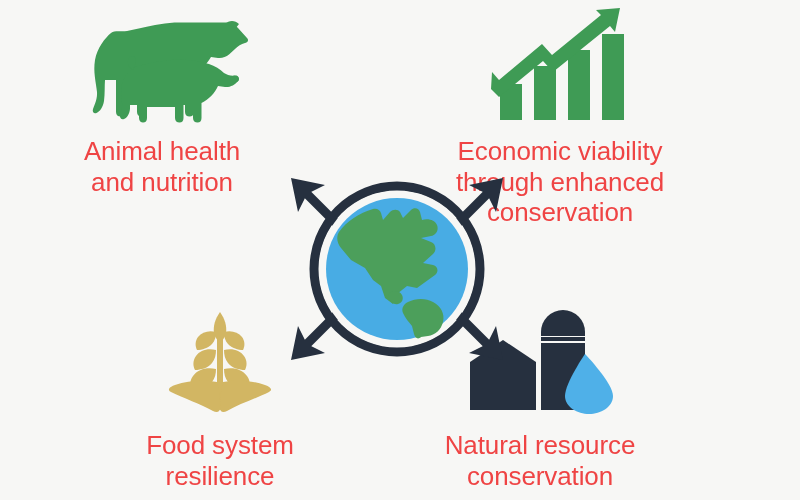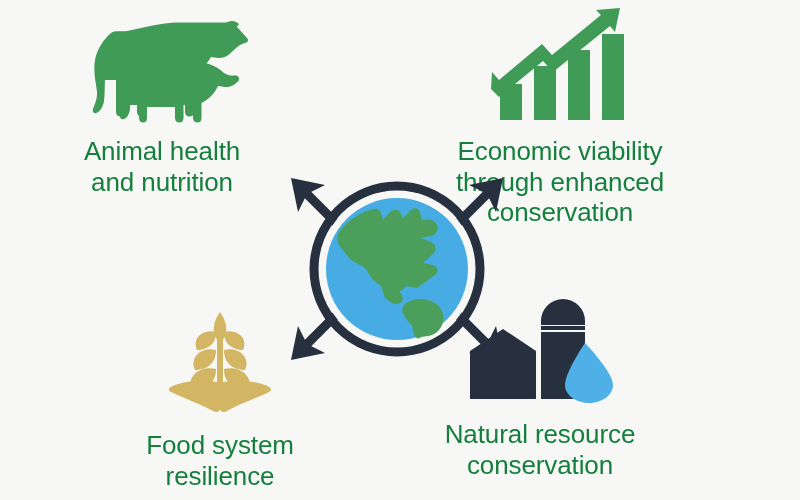--- a/index.html
+++ b/index.html
@@ -22,34 +22,34 @@
   .quadrant {
     position: absolute;
     display: flex;
     flex-direction: column;
     align-items: center;
     width: 300px;
   }
   .q-tl { left: 12px;  top: 8px; }
   .q-tr { left: 410px; top: 8px; }
   .q-bl { left: 70px;  top: 306px; }
-  .q-br { left: 390px; top: 295px; }
+  .q-br { left: 390px; top: 306px; }
 
   .icon-wrap {
     display: flex;
     align-items: flex-end;
     justify-content: center;
   }
   .q-tl .icon-wrap { height: 118px; }
   .q-tr .icon-wrap { height: 118px; }
   .q-bl .icon-wrap { height: 110px; }
   .q-br .icon-wrap { height: 110px; }
 
   .caption {
-    color: #15803d;
+    color: #ef4444;
     font-size: 26px;
     line-height: 1.18;
     text-align: center;
     letter-spacing: -0.1px;
     margin-top: 10px;
     white-space: pre-line;
   }
   .q-bl .caption, .q-br .caption { margin-top: 14px; }
 
   #globe-center {

